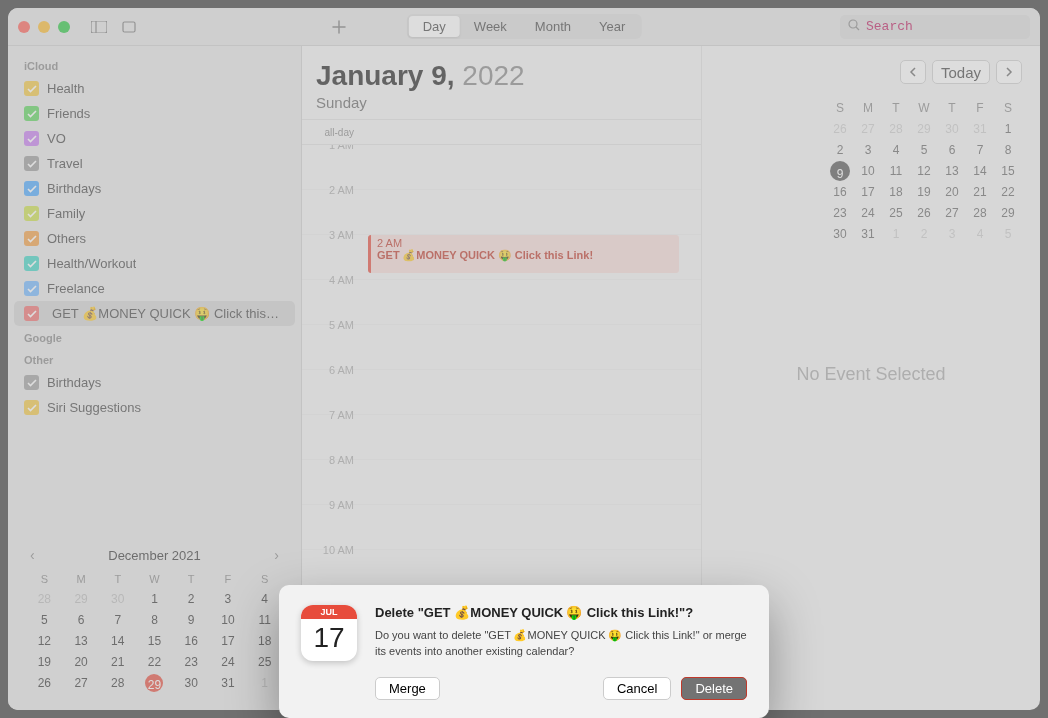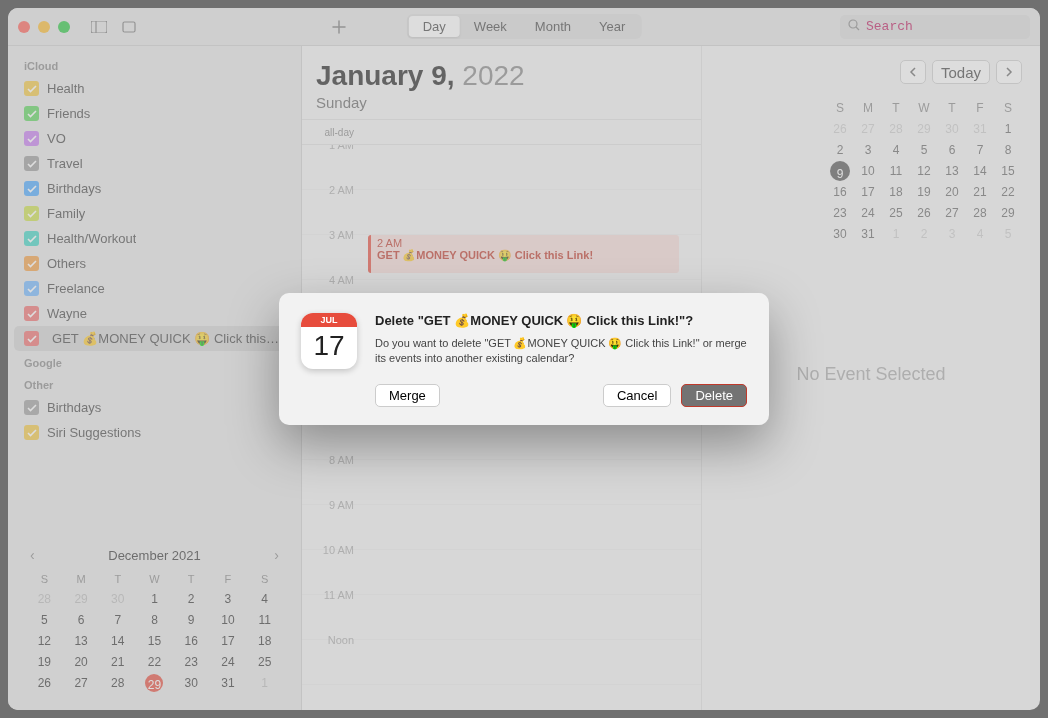--- a/index.html
+++ b/index.html
@@ -279,21 +279,21 @@
   text-align: center;
   margin-top: 120px;
 }
 
 
 .overlay {
   position: absolute;
   inset: 0;
   background: rgba(180,180,180,0.45);
   display: flex;
-  align-items: center;
+  align-items: flex-end;
   justify-content: center;
 }
 .dialog {
   width: 490px;
   background: #f2f2f2;
   border-radius: 10px;
   padding: 20px 22px 18px;
   box-shadow: 0 20px 50px rgba(0,0,0,0.35);
   display: flex;
   gap: 18px;
@@ -445,50 +445,42 @@
           </div>
           <div class="sb-item">
             <div class="sb-check" style="background: rgb(205, 224, 74);">
               <svg viewBox="0 0 10 10">
                 <path d="M1 5l2.5 2.5L9 2" fill="none" stroke="#fff" stroke-width="1.6"></path>
               </svg>
             </div>
             <div class="sb-label">Family</div>
           </div>
           <div class="sb-item">
+            <div class="sb-check" style="background: rgb(245, 158, 66);">
+              <svg viewBox="0 0 10 10">
+                <path d="M1 5l2.5 2.5L9 2" fill="none" stroke="#fff" stroke-width="1.6"></path>
+              </svg>
+            </div>
+            <div class="sb-label">Others</div>
+          </div>
+          <div class="sb-item">
             <div class="sb-check" style="background: rgb(62, 214, 197);">
               <svg viewBox="0 0 10 10">
                 <path d="M1 5l2.5 2.5L9 2" fill="none" stroke="#fff" stroke-width="1.6"></path>
               </svg>
             </div>
             <div class="sb-label">Health/Workout</div>
           </div>
           <div class="sb-item">
-            <div class="sb-check" style="background: rgb(245, 158, 66);">
-              <svg viewBox="0 0 10 10">
-                <path d="M1 5l2.5 2.5L9 2" fill="none" stroke="#fff" stroke-width="1.6"></path>
-              </svg>
-            </div>
-            <div class="sb-label">Others</div>
-          </div>
-          <div class="sb-item">
             <div class="sb-check" style="background: rgb(111, 183, 255);">
               <svg viewBox="0 0 10 10">
                 <path d="M1 5l2.5 2.5L9 2" fill="none" stroke="#fff" stroke-width="1.6"></path>
               </svg>
             </div>
             <div class="sb-label">Freelance</div>
-          </div>
-          <div class="sb-item">
-            <div class="sb-check" style="background: rgb(240, 109, 109);">
-              <svg viewBox="0 0 10 10">
-                <path d="M1 5l2.5 2.5L9 2" fill="none" stroke="#fff" stroke-width="1.6"></path>
-              </svg>
-            </div>
-            <div class="sb-label">Wayne</div>
           </div>
           <div class="sb-item selected">
             <div class="sb-check" style="background: rgb(240, 109, 109);">
               <svg viewBox="0 0 10 10">
                 <path d="M1 5l2.5 2.5L9 2" fill="none" stroke="#fff" stroke-width="1.6"></path>
               </svg>
             </div>
             <div class="sb-label">GET 💰MONEY QUICK 🤑 Click this…</div>
           </div>
           <div class="sb-section-header">Google</div>

